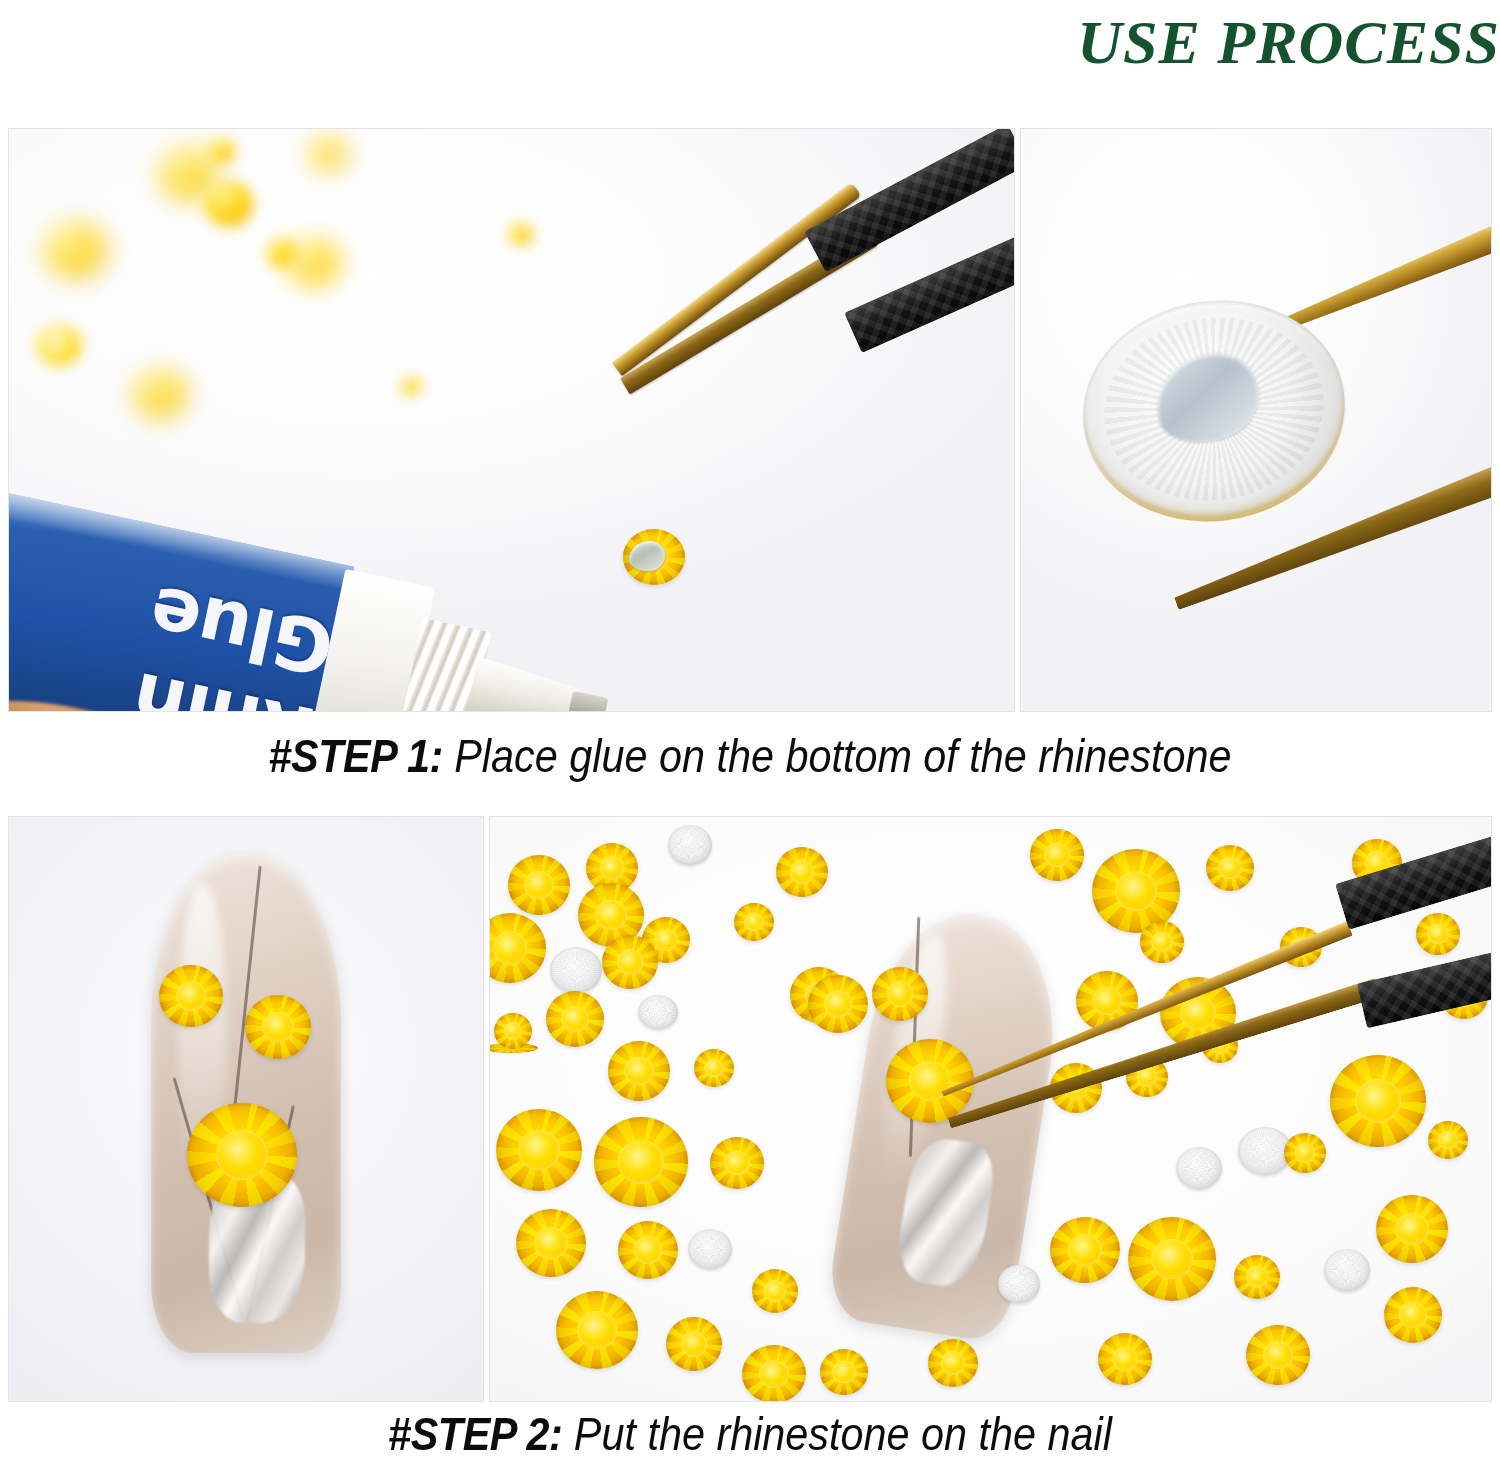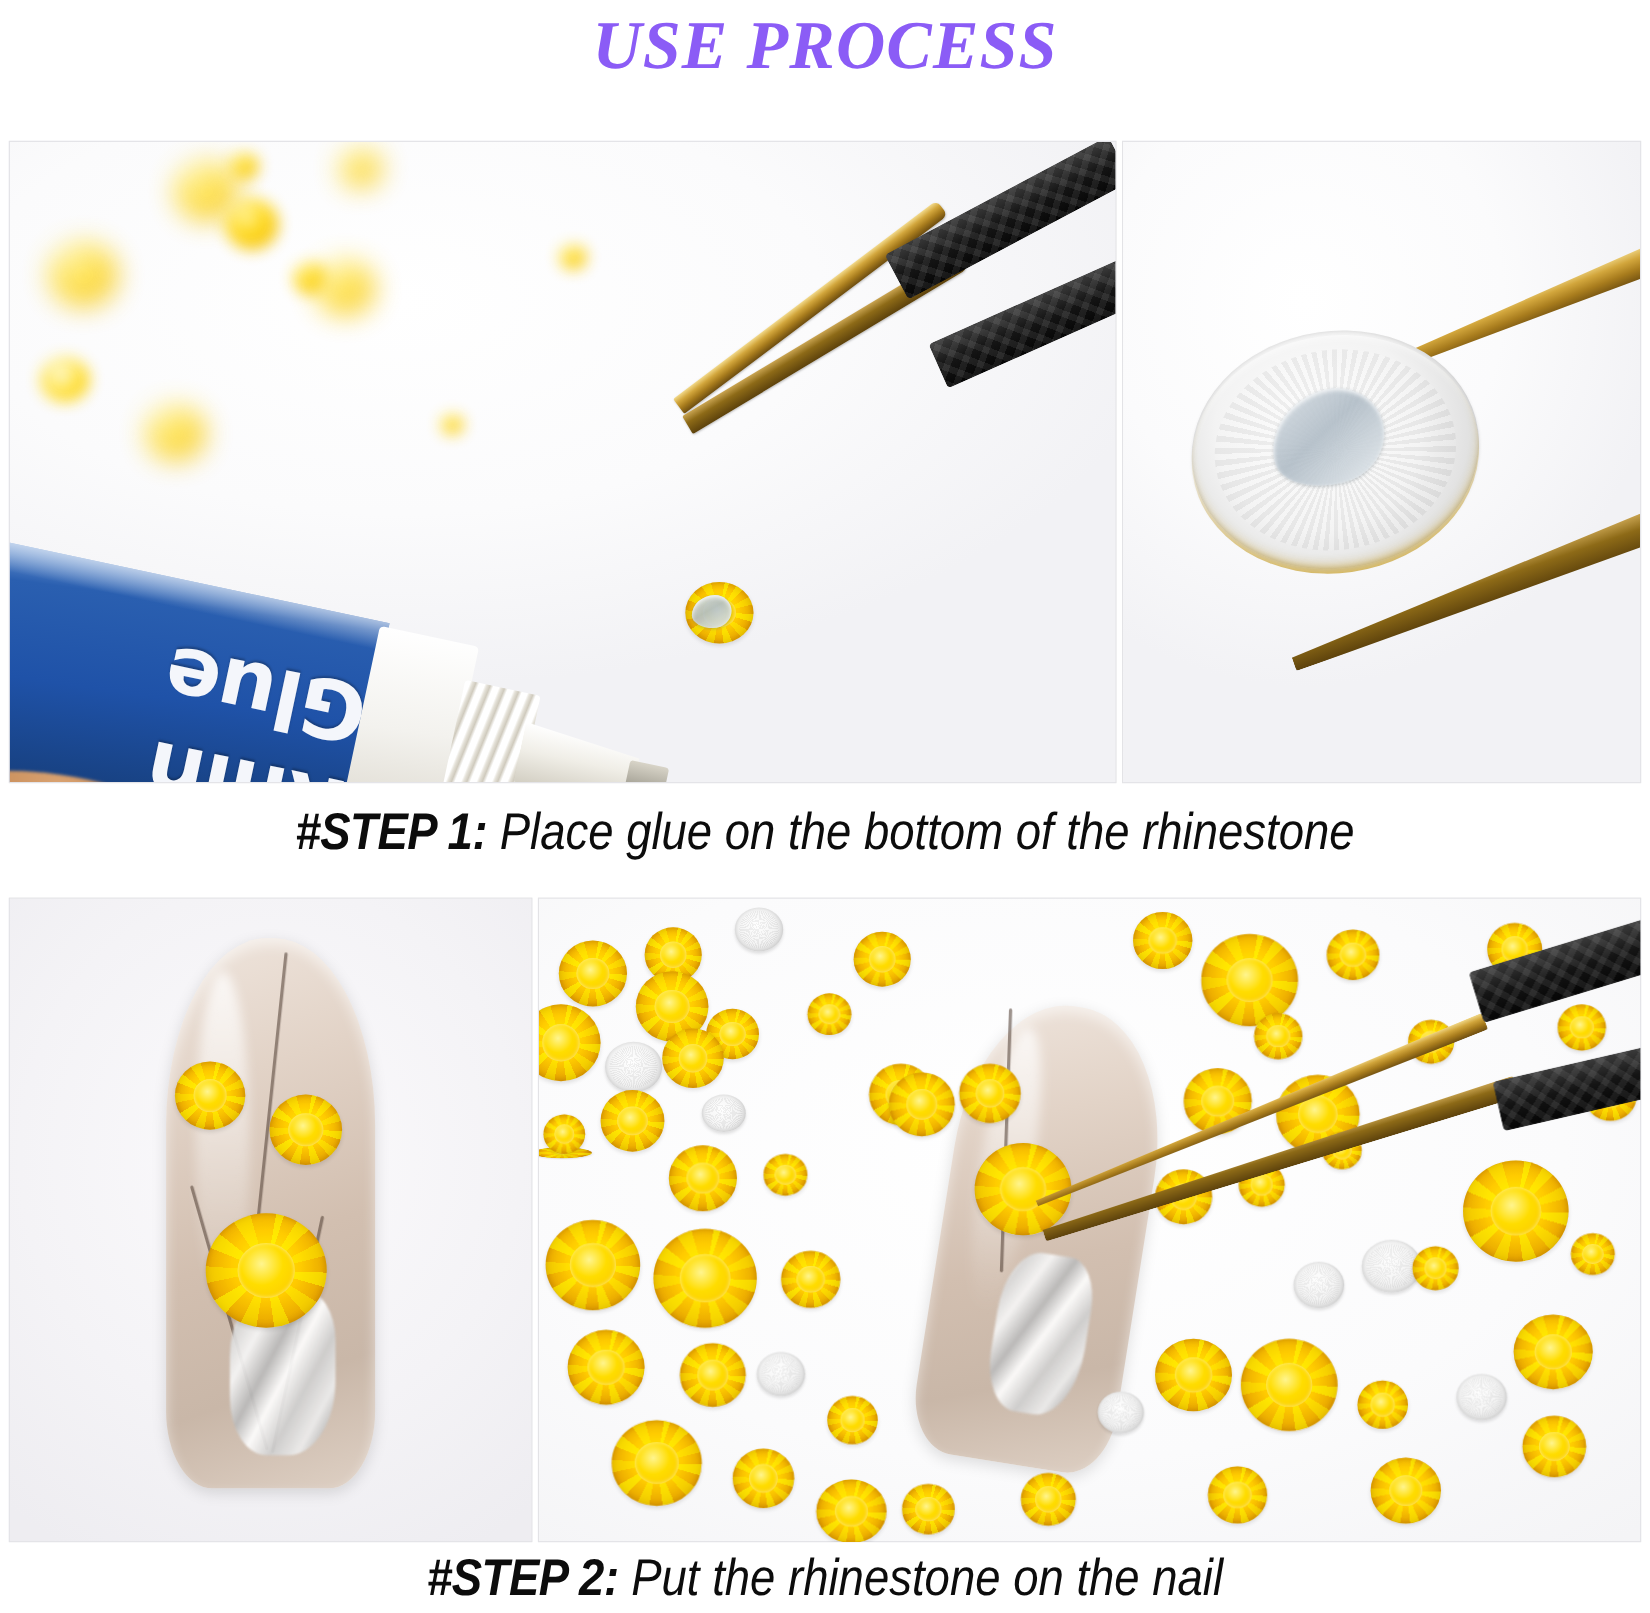--- a/index.html
+++ b/index.html
@@ -14,27 +14,27 @@
     overflow: hidden;
     position: relative;
   }
 
   
   .page-title {
     position: absolute;
     left: 0;
     top: 2px;
     width: 1500px;
-    text-align: center;
+    text-align: right;
     font-family: "Liberation Serif", "DejaVu Serif", serif;
     font-weight: bold;
     font-style: italic;
     font-size: 62px;
     letter-spacing: 1px;
-    color: #8b5cf6;
+    color: #14532d;
     line-height: 80px;
     white-space: nowrap;
   }
 
   
   .row {
     position: absolute;
     display: flex;
   }
   #row-top    { left: 8px;  top: 128px; width: 1484px; height: 584px; }

